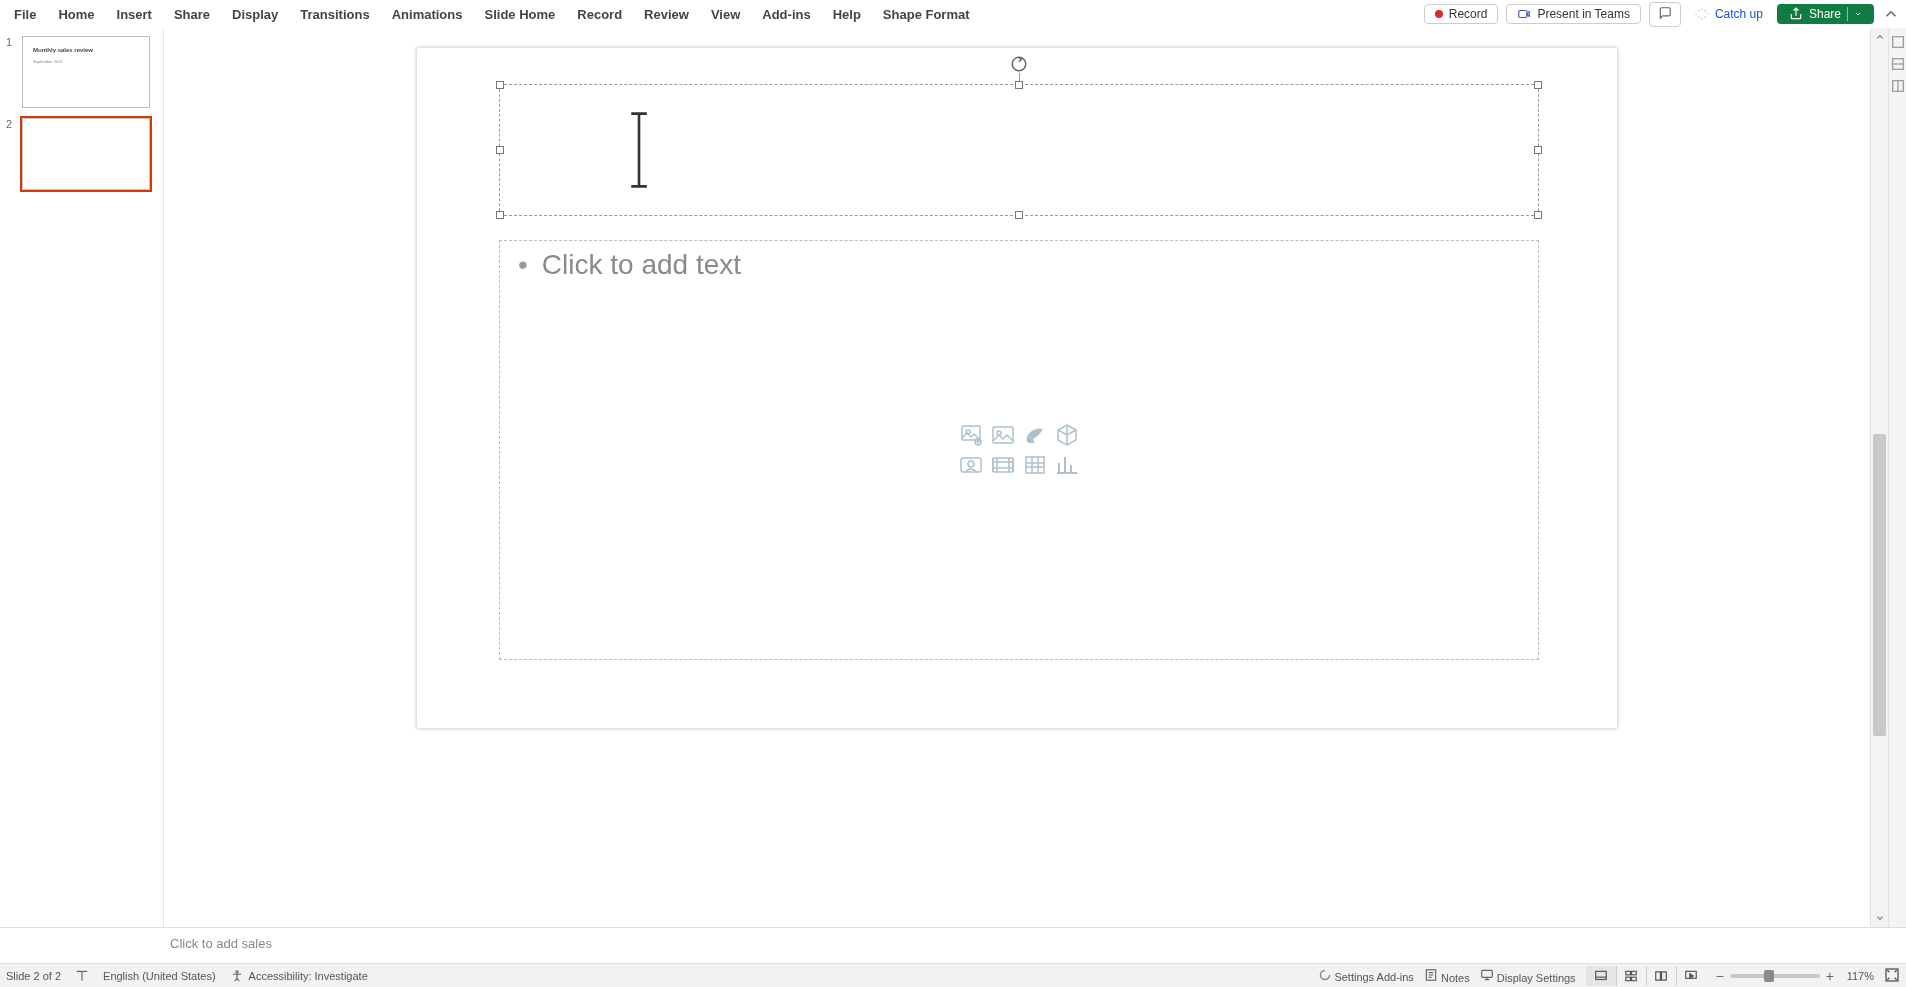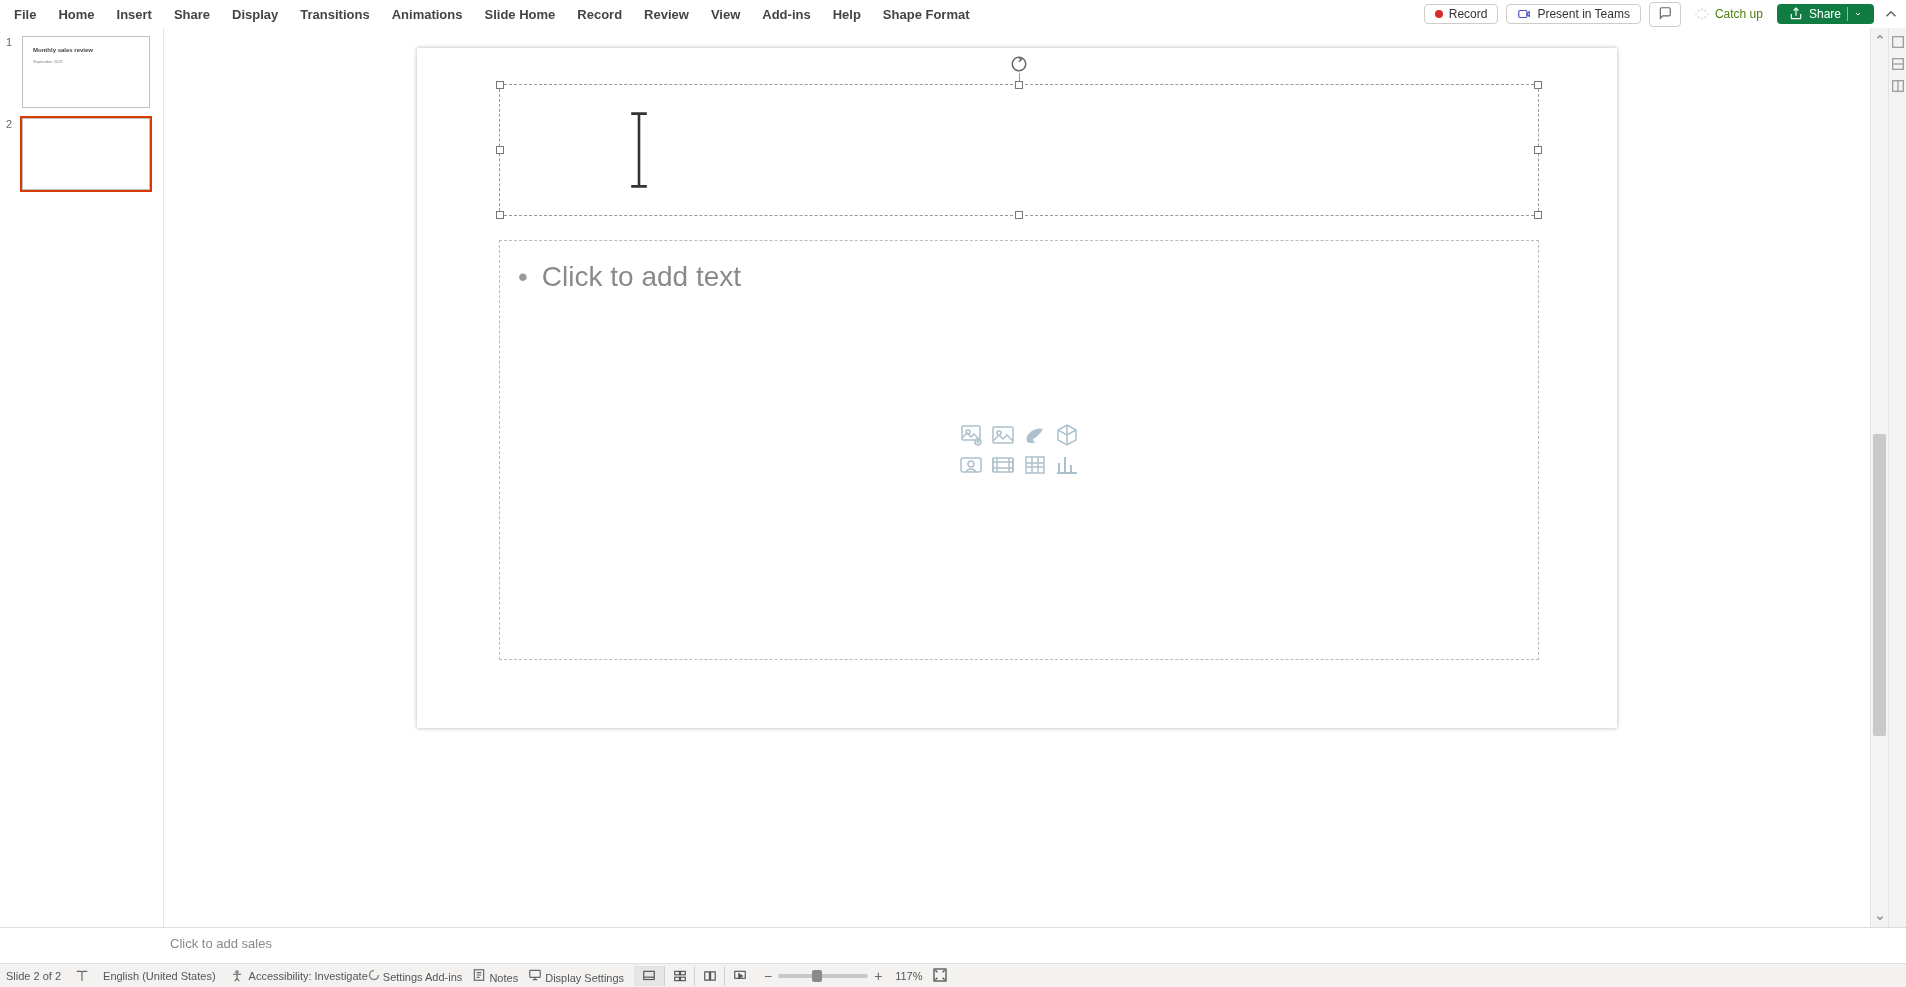--- a/index.html
+++ b/index.html
@@ -31,21 +31,21 @@
   }
   .dot { width: 8px; height: 8px; border-radius: 50%; background: #d92b2b; display: inline-block; }
   .icon-sm { width: 14px; height: 14px; }
   .btn-share {
     display: flex; align-items: center; gap: 6px;
     background: #107c41; color: #fff;
     border-radius: 4px; padding: 3px 12px; font-size: 12px;
     cursor: pointer;
   }
   .btn-share .caret { border-left: 1px solid rgba(255,255,255,.5); padding-left: 6px; }
-  .catchup { color: #4d7c0f; font-size: 12px; display: flex; align-items: center; gap: 6px; padding: 0 6px; }
+  .catchup { color: #1d4ed8; font-size: 12px; display: flex; align-items: center; gap: 6px; padding: 0 6px; }
   .catchup svg { opacity: .5; }
   .comment-pill {
     border: 1px solid #ccc; border-radius: 4px; padding: 3px 8px; cursor: pointer;
   }
 
   
   .app-body {
     display: flex;
     height: calc(100% - 28px - 36px - 24px); 
     background: #ffffff;
@@ -121,21 +121,21 @@
   }
 
   
   .ph-content {
     position: absolute; left: 82px; top: 192px;
     width: 1040px; height: 420px;
     border: 1px dashed #bbb;
   }
   .ph-content .prompt {
     position: absolute; left: 18px; top: 8px;
-    font-size: 28px; color: #8a8a8a; margin-top: 12px;
+    font-size: 28px; color: #8a8a8a;
   }
   .ph-content .prompt::before {
     content: "•"; margin-right: 14px; color: #9a9a9a;
   }
   .ph-icons {
     position: absolute; left: 50%; top: 50%;
     transform: translate(-50%, -50%);
     display: grid; grid-template-columns: repeat(4, 30px); gap: 2px;
   }
   .ph-icons .ic {
@@ -167,21 +167,21 @@
     padding: 8px 170px;
     font-size: 13px; color: #888;
     cursor: text;
   }
 
   
   .statusbar {
     background:#f3f2f1;
     height: 24px;
     border-top: 1px solid #e1dfdd;
-    display: flex; align-items: center; 
+    display: flex; align-items: center; justify-content: space-between;
     font-size: 11px; color: #555;
     padding: 0 6px;
   }
   .status-left { display: flex; align-items: center; gap: 14px; }
   .status-left .sitem { display: flex; align-items: center; gap: 5px; cursor: default; }
   .status-left .sitem.clickable { cursor: pointer; }
   .status-right { display: flex; align-items: center; gap: 10px; }
   .view-btns { display: flex; align-items: center; }
   .view-btn {
     width: 30px; height: 20px; border-left: 1px solid #d0d0d0;

